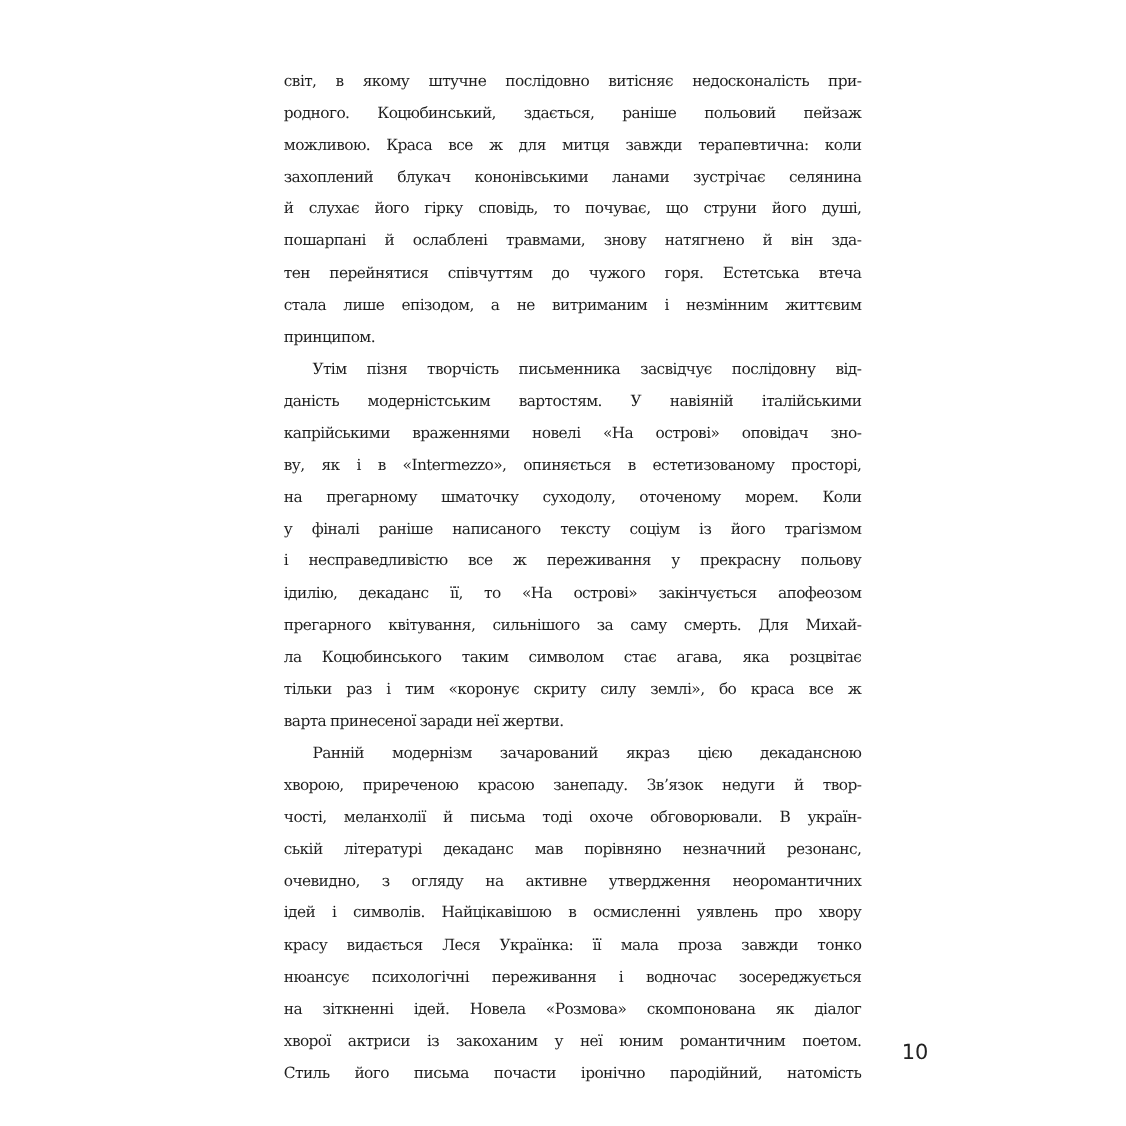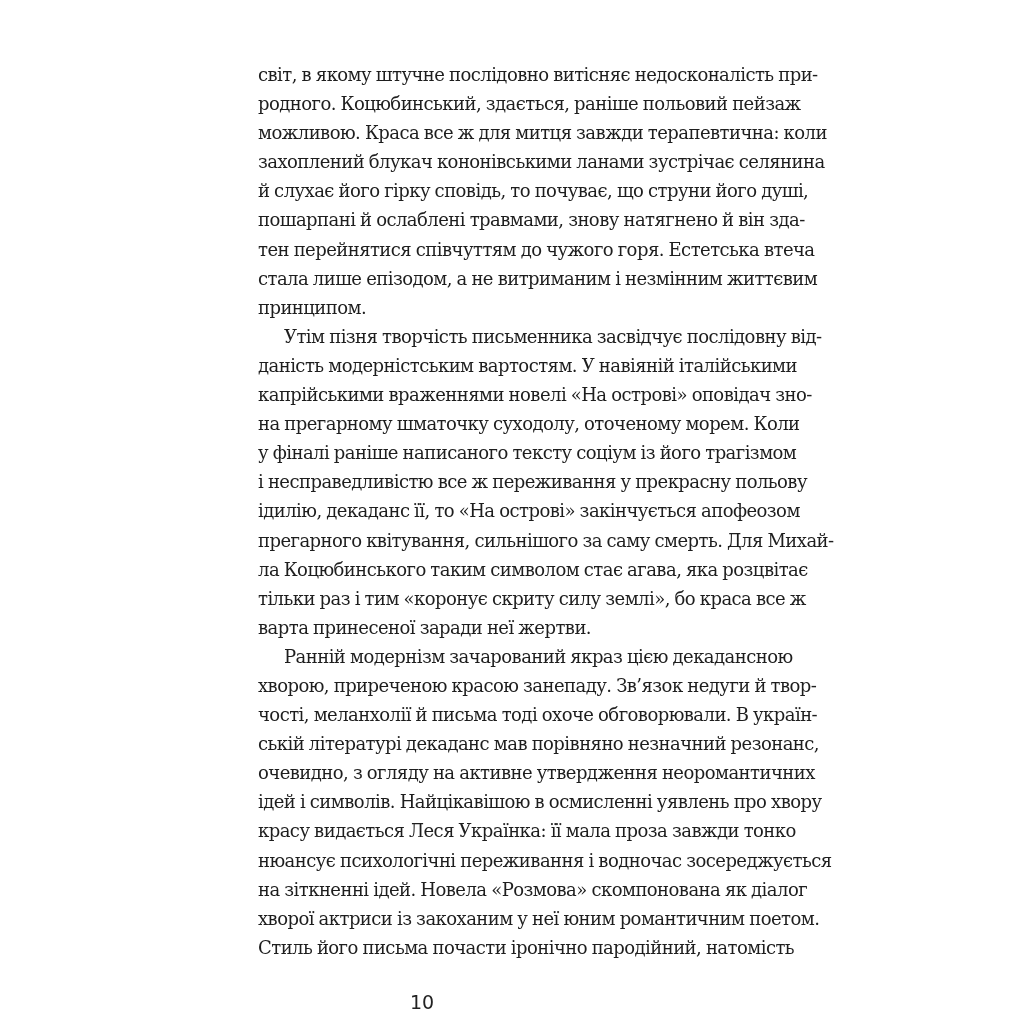--- a/index.html
+++ b/index.html
@@ -17,44 +17,43 @@
       position: absolute;
       left: 258px;
       top: 60px;
       width: 525px;
     }
     .line {
       display: block;
       height: 29.1px;
       line-height: 29.1px;
       font-family: "DejaVu Serif", "Liberation Serif", serif;
-      font-size: 18px;
+      font-size: 14px;
       color: #1e1e1e;
       white-space: nowrap;
       text-align: justify;
       text-align-last: justify;
       letter-spacing: -0.55px;
       word-spacing: -0.5px;
     }
     .line.last {
       text-align-last: left;
     }
     .line.indent {
       padding-left: 26px;
     }
     .page-number {
       position: absolute;
       left: 0;
       width: 844px;
       top: 946px;
-      text-align: center;
+      text-align: right;
       font-family: "DejaVu Sans", "Liberation Sans", sans-serif;
       font-size: 19px;
       color: #222222;
-      margin-top: 45px;
     }
   </style>
 </head>
 <body>
 
 <div class="page">
 
   <p style="margin:0">
     <span class="line">світ, в якому штучне послідовно витісняє недосконалість при-</span>
     <span class="line">родного. Коцюбинський, здається, раніше польовий пейзаж</span>
@@ -64,20 +63,21 @@
     <span class="line">пошарпані й ослаблені травмами, знову натягнено й він зда-</span>
     <span class="line">тен перейнятися співчуттям до чужого горя. Естетська втеча</span>
     <span class="line">стала лише епізодом, а не витриманим і незмінним життєвим</span>
     <span class="line last">принципом.</span>
   </p>
 
   <p style="margin:0">
     <span class="line indent">Утім пізня творчість письменника засвідчує послідовну від-</span>
     <span class="line">даність модерністським вартостям. У навіяній італійськими</span>
     <span class="line">капрійськими враженнями новелі «На острові» оповідач зно-</span>
+    <span class="line">ву, як і в «Intermezzo», опиняється в естетизованому просторі,</span>
     <span class="line">на прегарному шматочку суходолу, оточеному морем. Коли</span>
     <span class="line">у фіналі раніше написаного тексту соціум із його трагізмом</span>
     <span class="line">і несправедливістю все ж переживання у прекрасну польову</span>
     <span class="line">ідилію, декаданс її, то «На острові» закінчується апофеозом</span>
     <span class="line">прегарного квітування, сильнішого за саму смерть. Для Михай-</span>
     <span class="line">ла Коцюбинського таким символом стає агава, яка розцвітає</span>
     <span class="line">тільки раз і тим «коронує скриту силу землі», бо краса все ж</span>
     <span class="line last">варта принесеної заради неї жертви.</span>
   </p>
 

